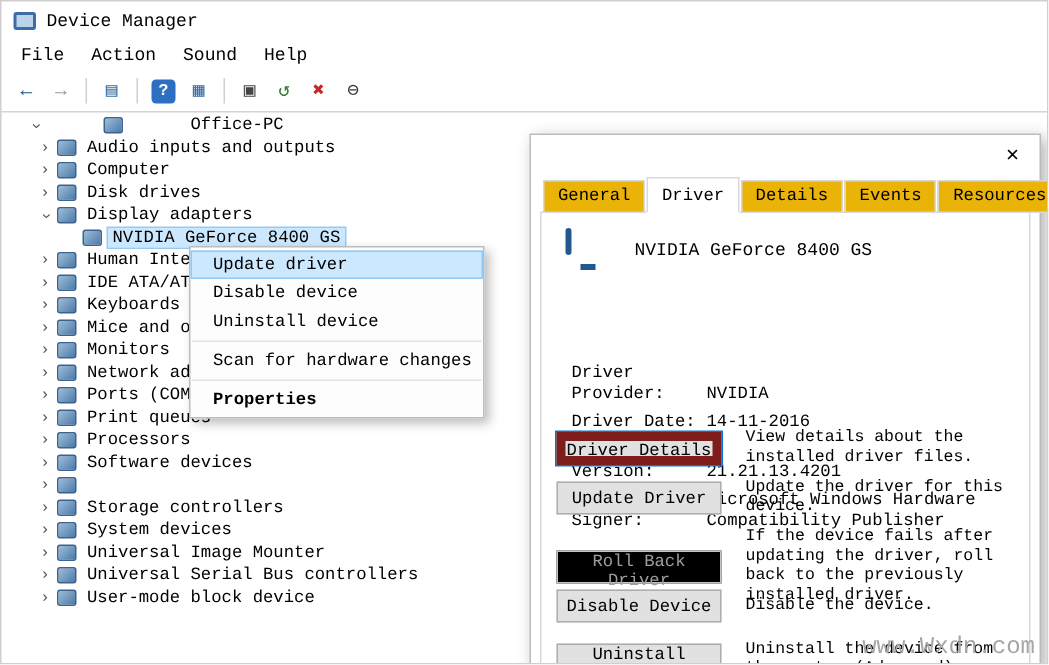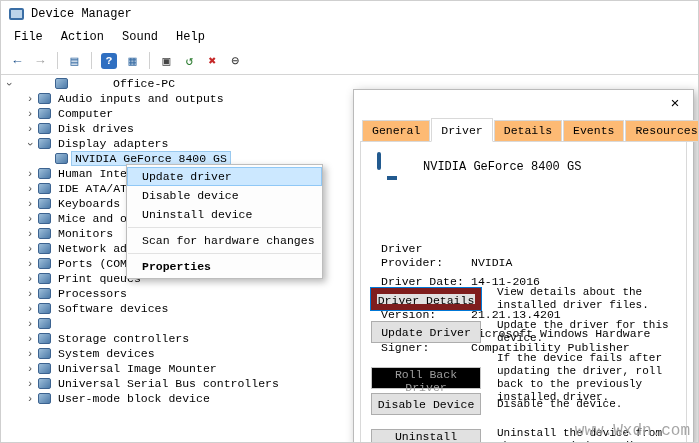--- a/index.html
+++ b/index.html
@@ -30,21 +30,21 @@
   .cm-item{height:19px;line-height:17px;padding-left:14px;font-size:11.5px;border:1px solid transparent}
   .cm-item.hl{background:#cce8ff;border-color:#90c8f6}
   .cm-item.bold{font-weight:bold}
   .cm-sep{height:1px;background:#e2e2e2;margin:3px 1px}
   
   .dialog{position:absolute;left:352px;top:88px;width:341px;height:356px;background:#fff;
           border:1px solid #bababa;box-shadow:3px 3px 10px rgba(0,0,0,.3);z-index:4;font-size:12px}
   .dtitle{height:28px;display:flex;align-items:center;padding-left:10px}
   .dclose{margin-left:auto;width:36px;height:28px;display:flex;align-items:center;justify-content:center;font-size:15px}
   .tabstrip{display:flex;align-items:flex-end;height:23px;padding:0 8px;position:relative;z-index:2}
-  .tab{padding:3px 9px 4px;font-size:11.5px;background:#fdba74;border:1px solid #d9d9d9;margin-right:1px;margin-bottom:-1px}
+  .tab{padding:3px 9px 4px;font-size:11.5px;background:#eab308;border:1px solid #d9d9d9;margin-right:1px;margin-bottom:-1px}
   .tab.active{background:#fff;border-bottom-color:#fff;padding-top:5px}
   .page{position:absolute;left:6px;right:6px;top:51px;bottom:0;border:1px solid #d9d9d9;background:#fff;overflow:hidden}
   .dev-head{position:absolute;left:16px;top:12px;display:flex;align-items:center;gap:16px}
   .dev-icon{width:30px;height:26px;position:relative;flex:none}
   .dev-icon .scr{width:30px;height:20px;border:2px solid #225a8f;border-radius:2px;background:linear-gradient(135deg,#9cc4e8,#3d7ab5)}
   .dev-icon::after{content:"";position:absolute;left:10px;bottom:0;width:10px;height:4px;background:#225a8f}
   .fields{position:absolute;left:20px;top:100px;right:8px}
   .field-row{display:flex;align-items:flex-end;font-size:11.5px;line-height:14px;margin-bottom:5px}
   .f-label{width:90px;flex:none}
   .f-value{width:215px}
@@ -89,21 +89,21 @@
       <span class="tb-btn boxed" style="background: rgb(47, 111, 193); color: rgb(255, 255, 255);">?</span>
       <span class="tb-btn" style="color: rgb(58, 110, 165);">▦</span>
       <span class="tb-sep"></span>
       <span class="tb-btn" style="color: rgb(68, 68, 68);">▣</span>
       <span class="tb-btn" style="color: rgb(46, 125, 50);">↺</span>
       <span class="tb-btn" style="color: rgb(198, 40, 40);">✖</span>
       <span class="tb-btn" style="color: rgb(51, 51, 51);">⊖</span>
     </div>
 
   <div class="tree">
-      <div class="trow" style="padding-left: 2px; gap: 38px;">
+      <div class="trow" style="padding-left: 16px; gap: 38px;">
         <span class="twisty exp">›</span>
         <span class="ticon"></span>
         <span class="tlabel">Office-PC</span>
       </div>
       <div class="trow" style="padding-left: 23px;">
         <span class="twisty">›</span>
         <span class="ticon"></span>
         <span class="tlabel">Audio inputs and outputs</span>
       </div>
       <div class="trow" style="padding-left: 23px;">

